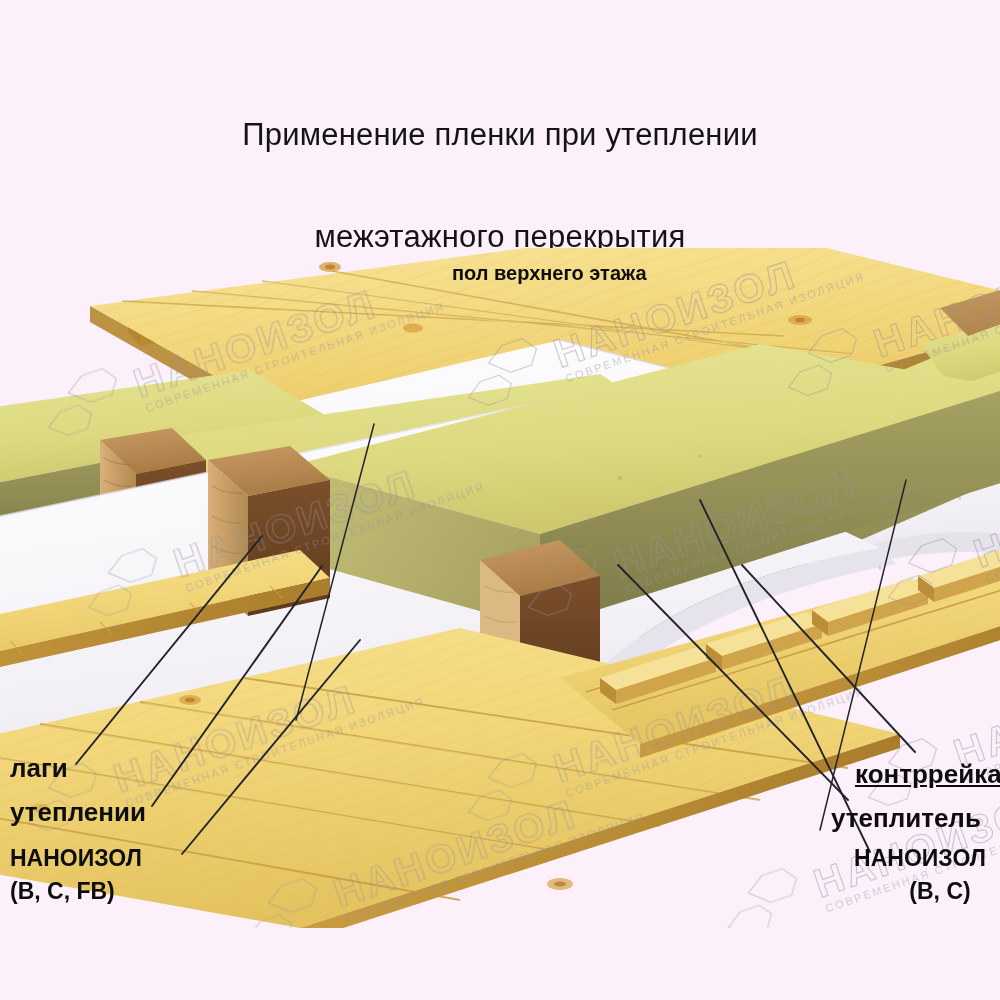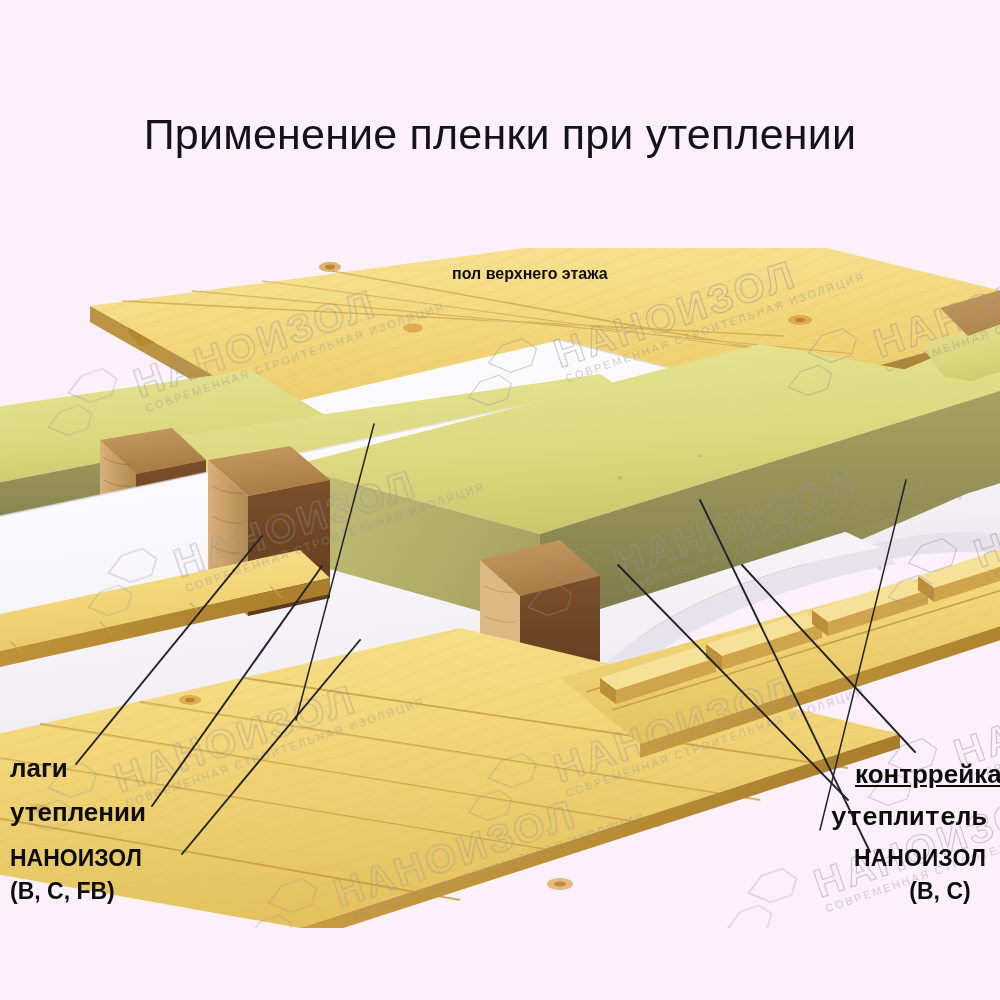--- a/index.html
+++ b/index.html
@@ -20,21 +20,21 @@
     background: #fcf1fb;
   }
   
   .title-block {
     position: absolute;
     top: 58px;
     left: 0;
     width: 1000px;
     text-align: center;
     color: #14131a;
-    font-size: 43px;
+    font-size: 31px;
     line-height: 51px;
     font-weight: 400;
     letter-spacing: 0.2px;
     white-space: pre-line;
   }
   
   .stage {
     position: absolute;
     left: 0;
     top: 248px;
@@ -46,21 +46,21 @@
   
   .label {
     position: absolute;
     color: #0d0d0d;
     font-weight: bold;
     font-size: 26px;
     line-height: 27px;
     white-space: nowrap;
   }
   .label.on-wood {
-    font-size: 16px;
+    font-size: 20px;
   }
   .label.big {
     font-size: 23px;
   }
   .label.center {
     text-align: center;
   }
   .lead-layer {
     position: absolute;
     left: 0; top: 0;
@@ -68,20 +68,21 @@
     pointer-events: none;
   }
 </style>
 </head>
 <body>
 
 <div id="page">
 
   <div class="title-block">
     <div>Применение пленки при утеплении</div>
+    <div>межэтажного перекрытия</div>
   </div>
 
   <div class="stage">
     <svg width="1000" height="680" viewBox="0 0 1000 680" xmlns="http://www.w3.org/2000/svg">
       <defs>
 
         <linearGradient id="gWoodTop" x1="0" y1="0" x2="0.25" y2="1">
           <stop offset="0%" stop-color="#f7e18e"></stop>
           <stop offset="45%" stop-color="#f2d679"></stop>
           <stop offset="100%" stop-color="#e4c35e"></stop>
@@ -449,19 +450,19 @@
 
   <div class="label" style="left:10px; top:755px;">лаги</div>
 
   <div class="label" style="left:10px; top:799px;">утеплении</div>
 
   <div class="label big" style="left:10px; top:845px;">НАНОИЗОЛ</div>
   <div class="label big" style="left:10px; top:878px;">(В, С, FB)</div>
 
   <div class="label" style="left:855px; top:761px;text-decoration:underline;">контррейка</div>
 
-  <div class="label" style="left:831px; top:805px;font-family:Liberation Mono, monospace;">утеплитель</div>
+  <div class="label" style="left:831px; top:805px;">утеплитель</div>
 
   <div class="label big center" style="left:850px; top:845px; width:140px;">НАНОИЗОЛ</div>
   <div class="label big center" style="left:870px; top:878px; width:140px;text-align:center;">(В, С)</div>
 
 
 </div>
 
 </body></html>

